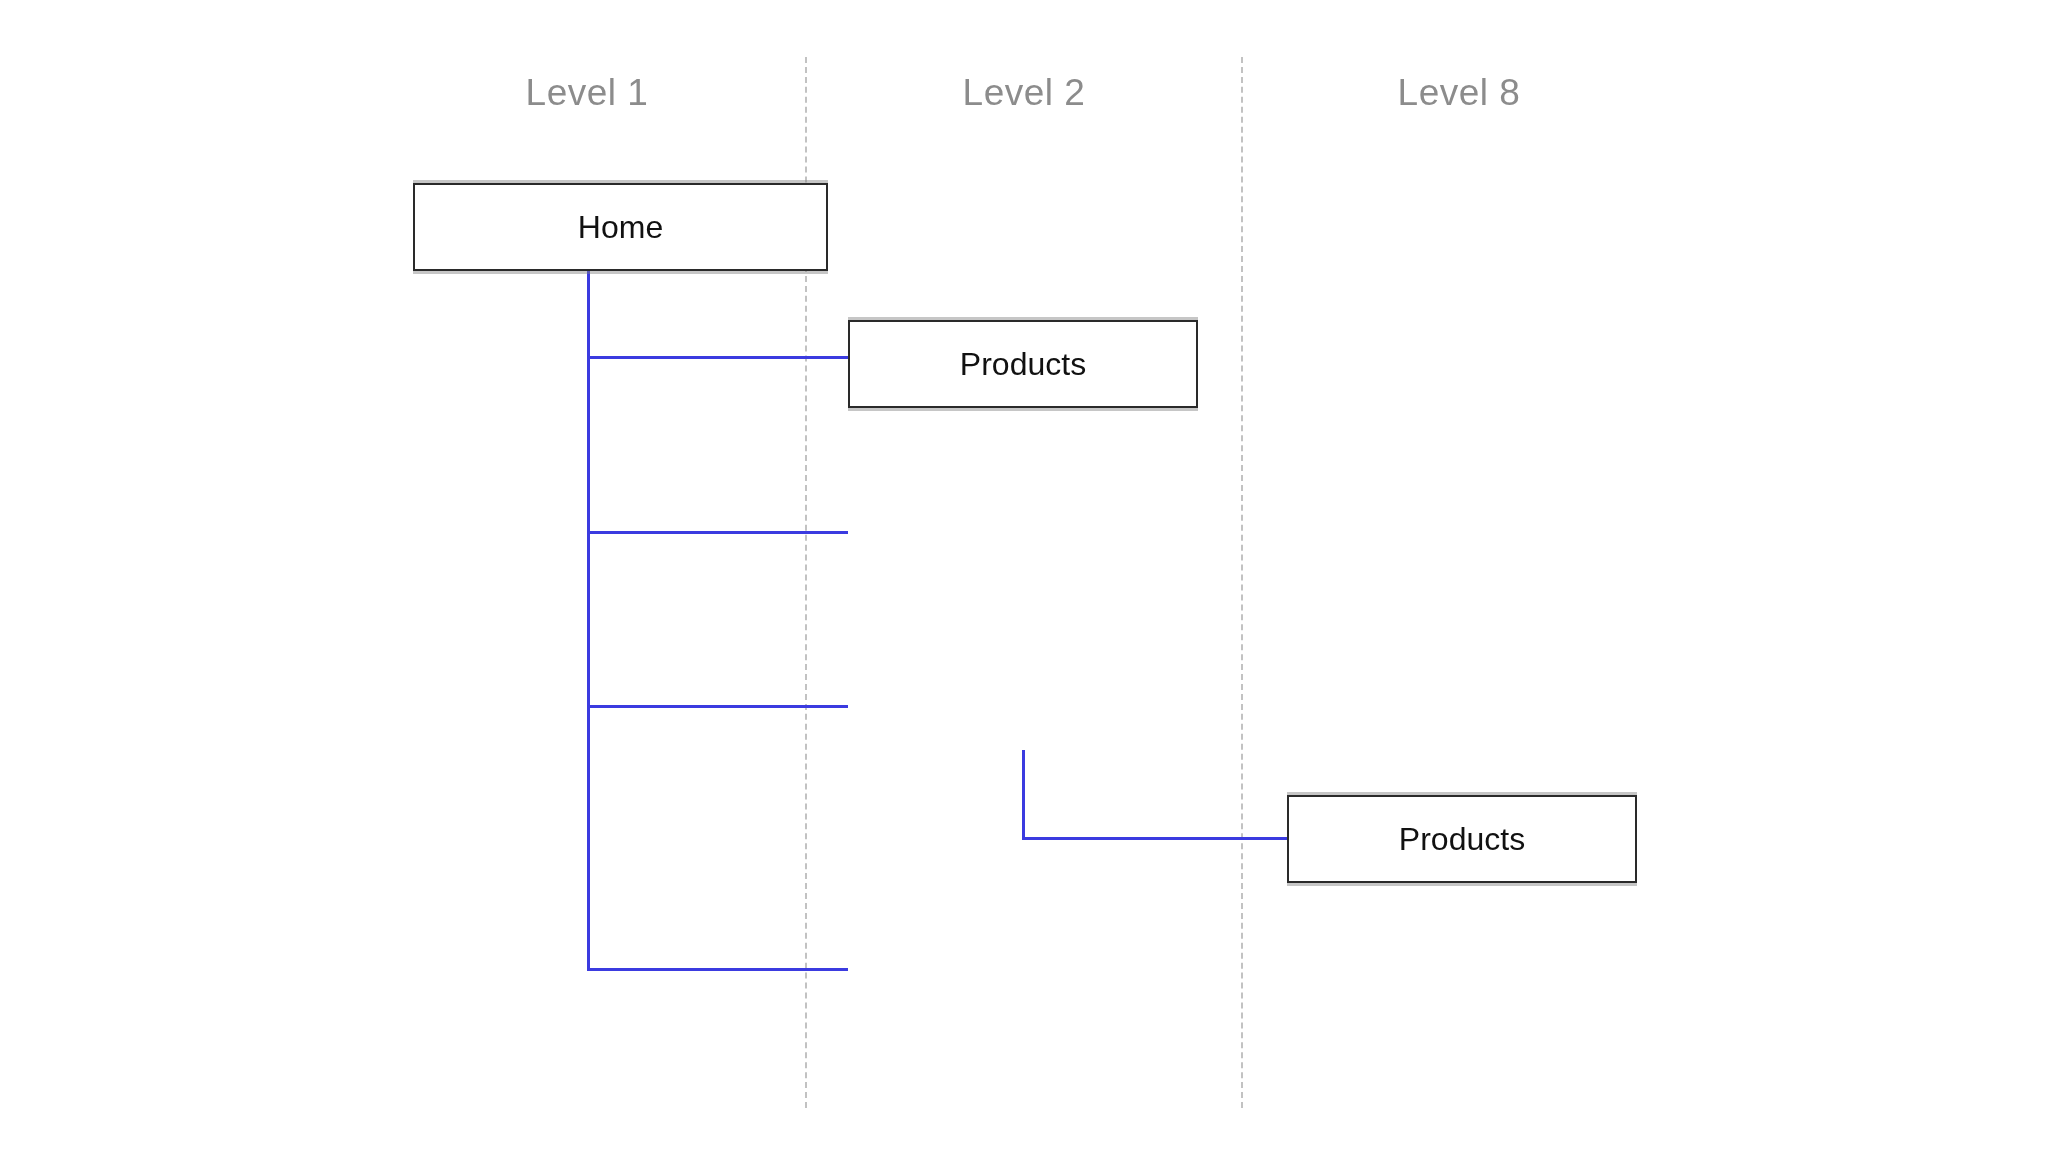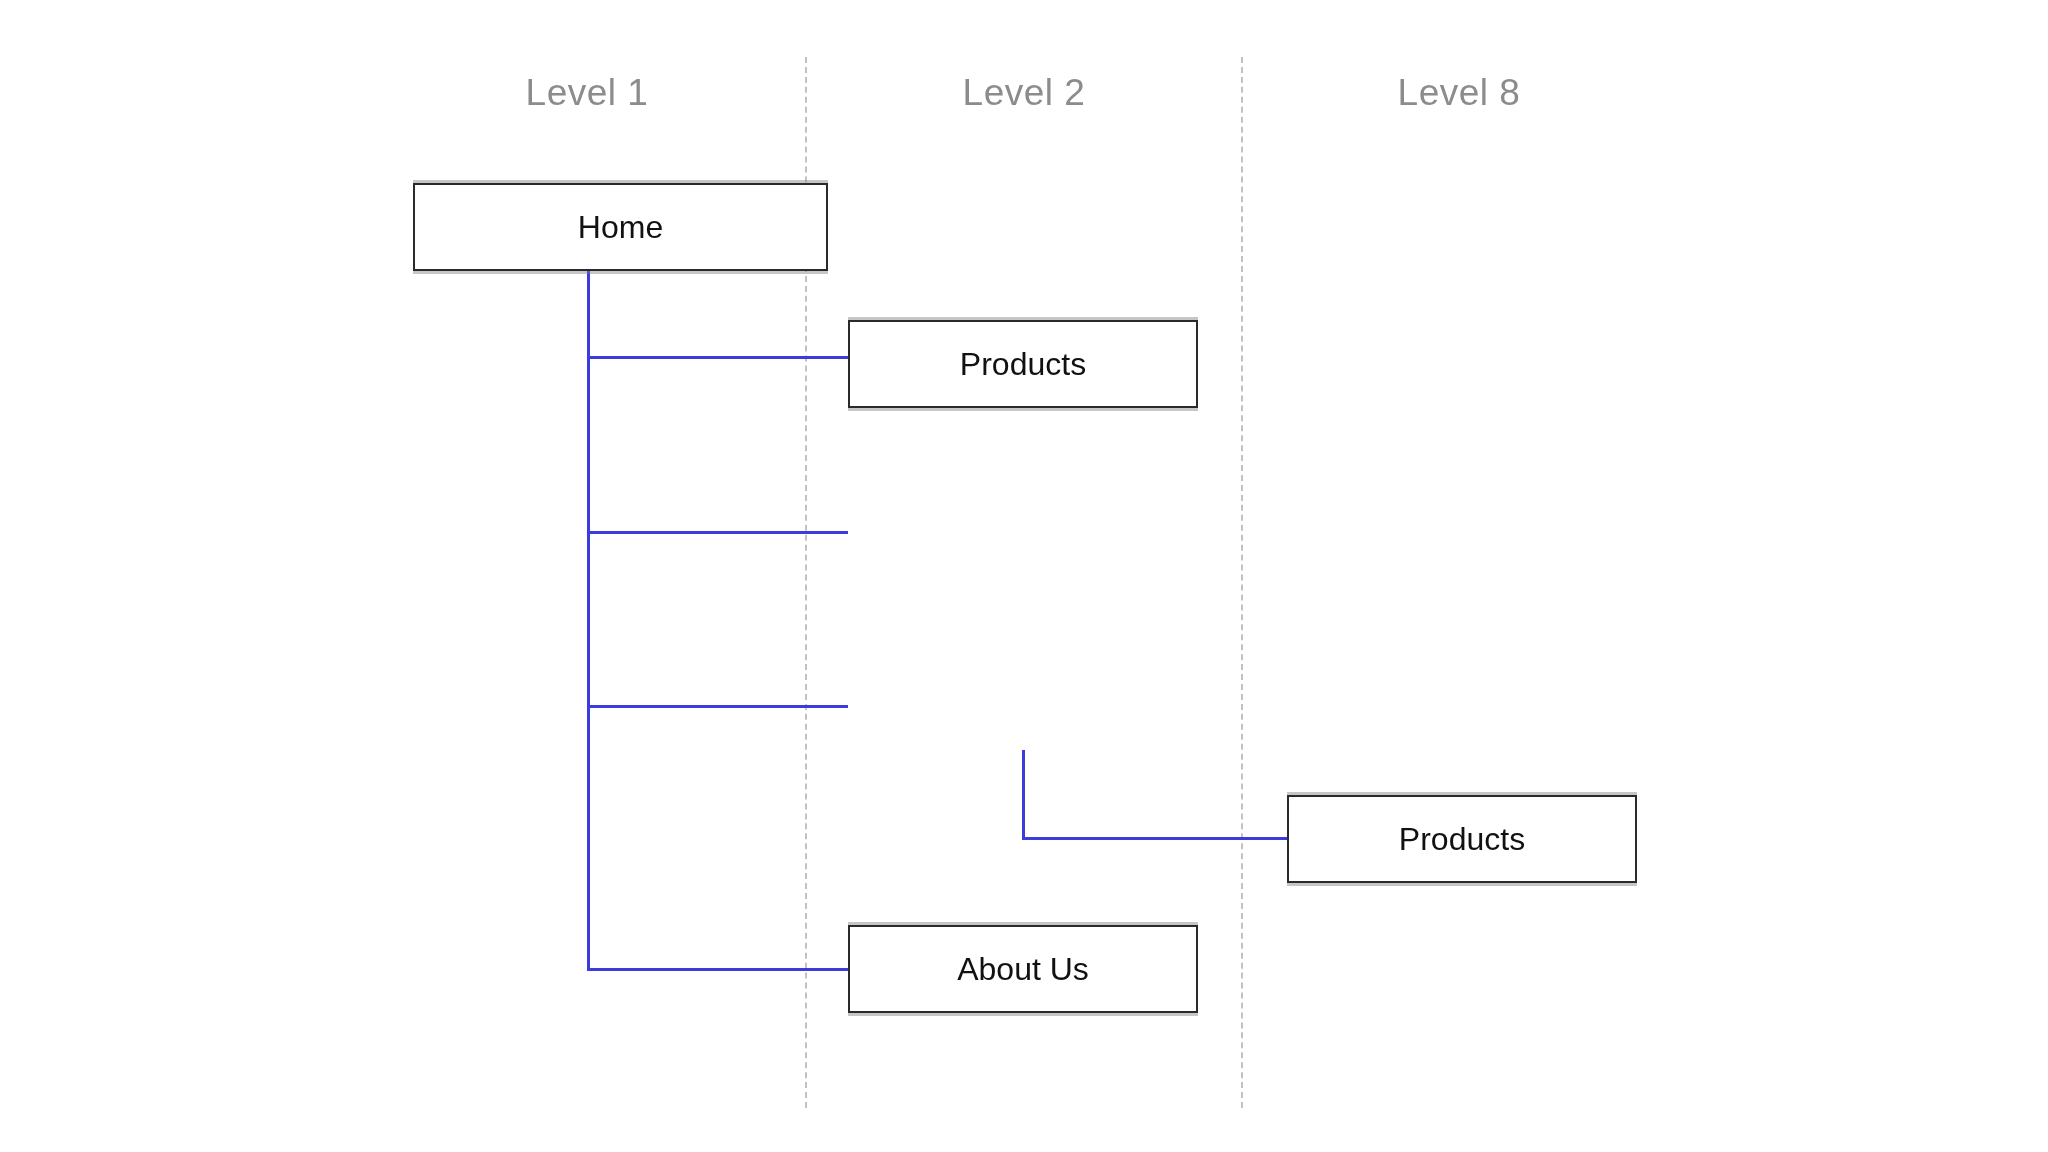--- a/index.html
+++ b/index.html
@@ -76,17 +76,14 @@
   <div class="node" style="left:848px;top:320px">
     <span class="node-label">Products</span>
   </div>
 
 
 
   <div class="node" style="left:1287px;top:795px">
     <span class="node-label">Products</span>
   </div>
 
-  <div class="node" style="left:848px;top:925px">
-    <span class="node-label">About Us</span>
-  </div>
 
 </div>
 
 </body></html>

